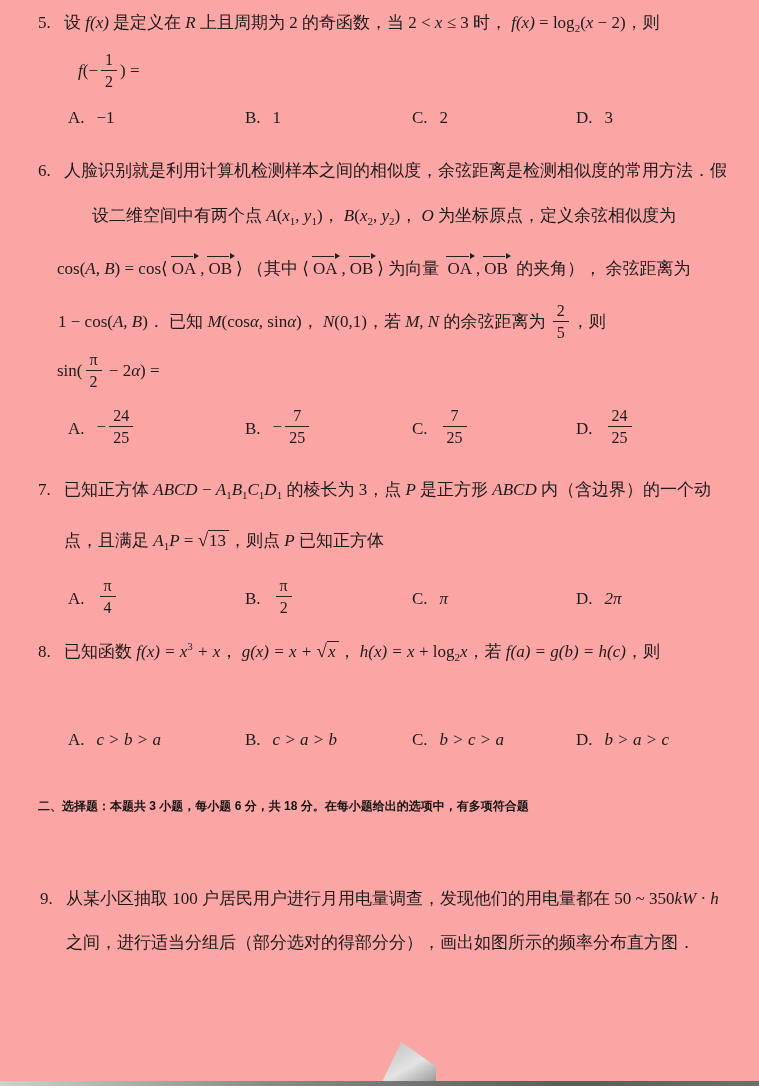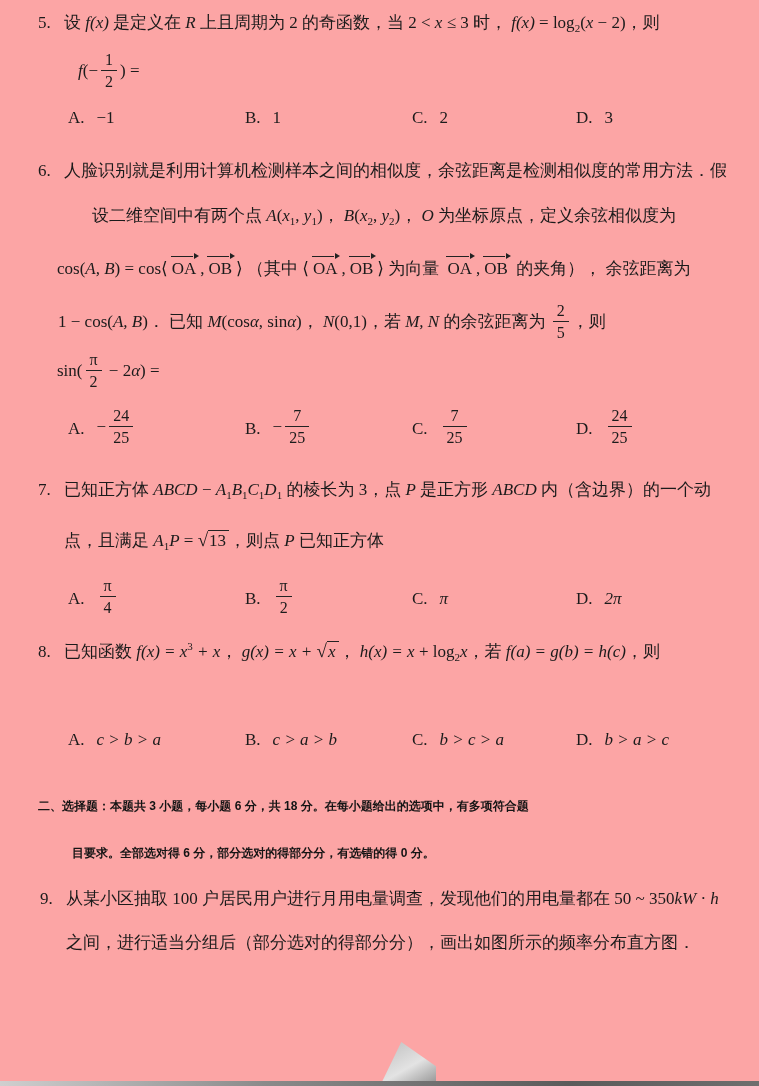--- a/index.html
+++ b/index.html
@@ -152,21 +152,20 @@
         <span class="lab">C.</span>
         <span><span class="m">b &gt; c &gt; a</span></span>
       </div>
     <div class="opt">
         <span class="lab">D.</span>
         <span><span class="m">b &gt; a &gt; c</span></span>
       </div>
   </div>
 
   <div class="heading" style="top:793px;left:38px">二、选择题：本题共 3 小题，每小题 6 分，共 18 分。在每小题给出的选项中，有多项符合题</div>
-  <div class="heading" style="top:840px;left:72px">目要求。全部选对得 6 分，部分选对的得部分分，有选错的得 0 分。</div>
 
   <div class="line" style="top:886px;left:40px">
     <span class="qnum">9.</span><span><span>从某小区抽取 100 户居民用户进行月用电量调查，发现他们的用电量都在 50 ~ 350</span><span class="m">kW</span><span> · </span><span class="m">h</span></span>
   </div>
   <div class="line" style="top:930px;left:66px"><span>之间，进行适当分组后（部分选对的得部分分），画出如图所示的频率分布直方图．</span></div>
 
   <div class="footer">
     <span>数学试题</span><span>第 2 页</span>
   </div>
   <div class="curl"></div>

